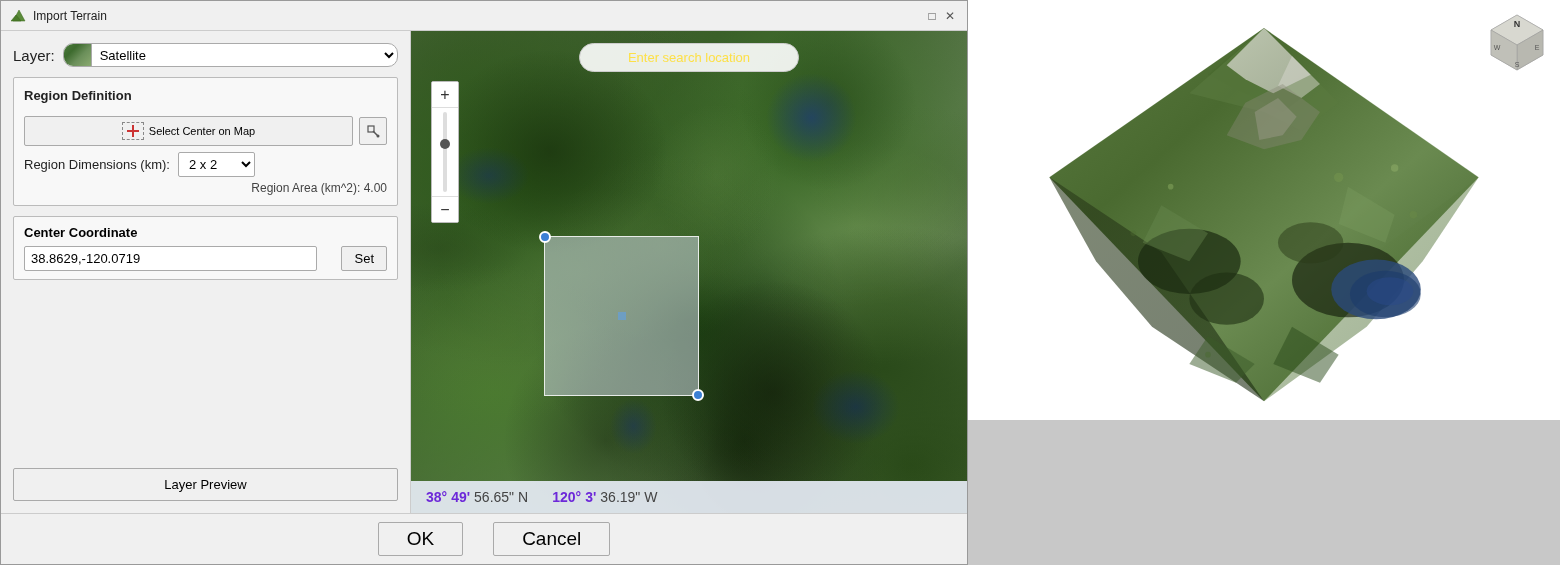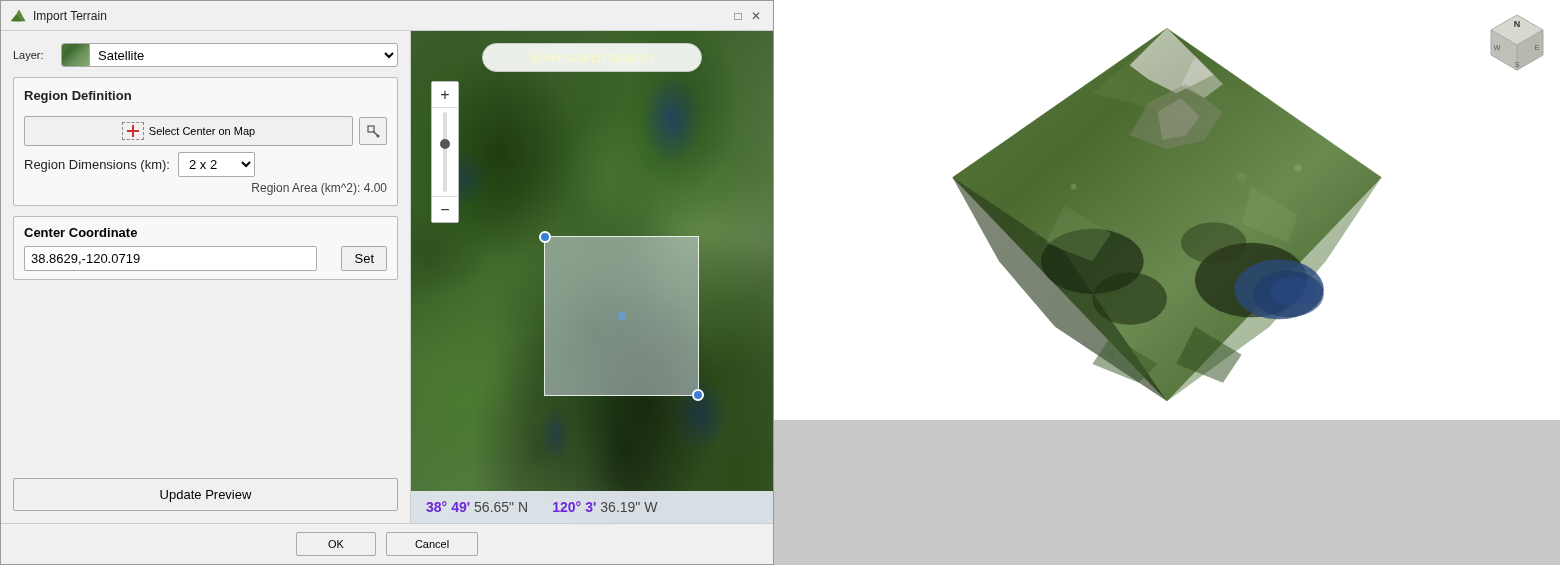--- a/index.html
+++ b/index.html
@@ -9,21 +9,21 @@
       font-size: 13px;
       width: 1560px;
       height: 565px;
       overflow: hidden;
       display: flex;
       align-items: flex-start;
     }
 
     
     .dialog-window {
-      width: 774px;
+      width: 968px;
       height: 565px;
       background: #f0f0f0;
       border: 1px solid #999;
       display: flex;
       flex-direction: column;
       position: relative;
     }
 
     .title-bar {
       background: #f0f0f0;
@@ -76,30 +76,30 @@
       gap: 10px;
       border-right: 1px solid #ccc;
     }
 
     .layer-row {
       display: flex;
       align-items: center;
       gap: 8px;
     }
     .layer-label {
-      font-size: 11px;
+      font-size: 15px;
       color: #222;
       min-width: 40px;
     }
     .layer-select-wrapper {
       display: flex;
       align-items: center;
       border: 1px solid #aaa;
       background: white;
-      border-radius: 3px;
+      border-radius: 10px;
       overflow: hidden;
       flex: 1;
     }
     .layer-thumb {
       width: 28px;
       height: 22px;
       background: linear-gradient(135deg, #4a7a3a 0%, #3d6b2e 30%, #6b8f5a 60%, #8aaa70 100%);
       border-right: 1px solid #aaa;
       position: relative;
     }
@@ -284,21 +284,21 @@
       position: absolute;
       top: 12px;
       left: 50%;
       transform: translateX(-50%);
       width: 220px;
       background: rgba(255,255,255,0.9);
       border: 1px solid #ccc;
       border-radius: 20px;
       padding: 6px 14px;
       font-size: 13px;
-      color: #fef9c3;
+      color: #fde047;
       text-align: center;
       pointer-events: none;
     }
 
     
     .zoom-controls {
       position: absolute;
       top: 50px;
       left: 20px;
       display: flex;
@@ -398,23 +398,24 @@
       justify-content: center;
       gap: 10px;
       background: #f0f0f0;
       border-top: 1px solid #ccc;
     }
     .btn-ok, .btn-cancel {
       padding: 5px 28px;
       border: 1px solid #aaa;
       background: #f0f0f0;
       cursor: pointer;
-      font-size: 11px;
+      font-size: 19px;
       border-radius: 2px;
       min-width: 80px;
+      margin-left: 20px;
     }
 
     
     .right-panel {
       flex: 1;
       background: #ffffff;
       position: relative;
       display: flex;
       align-items: center;
       justify-content: center;
@@ -538,21 +539,21 @@
       <div class="center-coord-section">
         <div class="center-coord-title">Center Coordinate</div>
         <div class="coord-input-row">
           <input class="coord-input" type="text" value="38.8629,-120.0719" style="">
           <button class="btn-set">Set</button>
         </div>
       </div>
 
       <div class="spacer"></div>
 
-      <button class="btn-update-preview">Update Preview</button>
+      <button class="btn-update-preview">Layer Preview</button>
 
     </div>
 
     <div class="map-panel">
       <div class="map-bg"></div>
 
       <div class="map-search">
         <span>Enter search location</span>
       </div>
 

